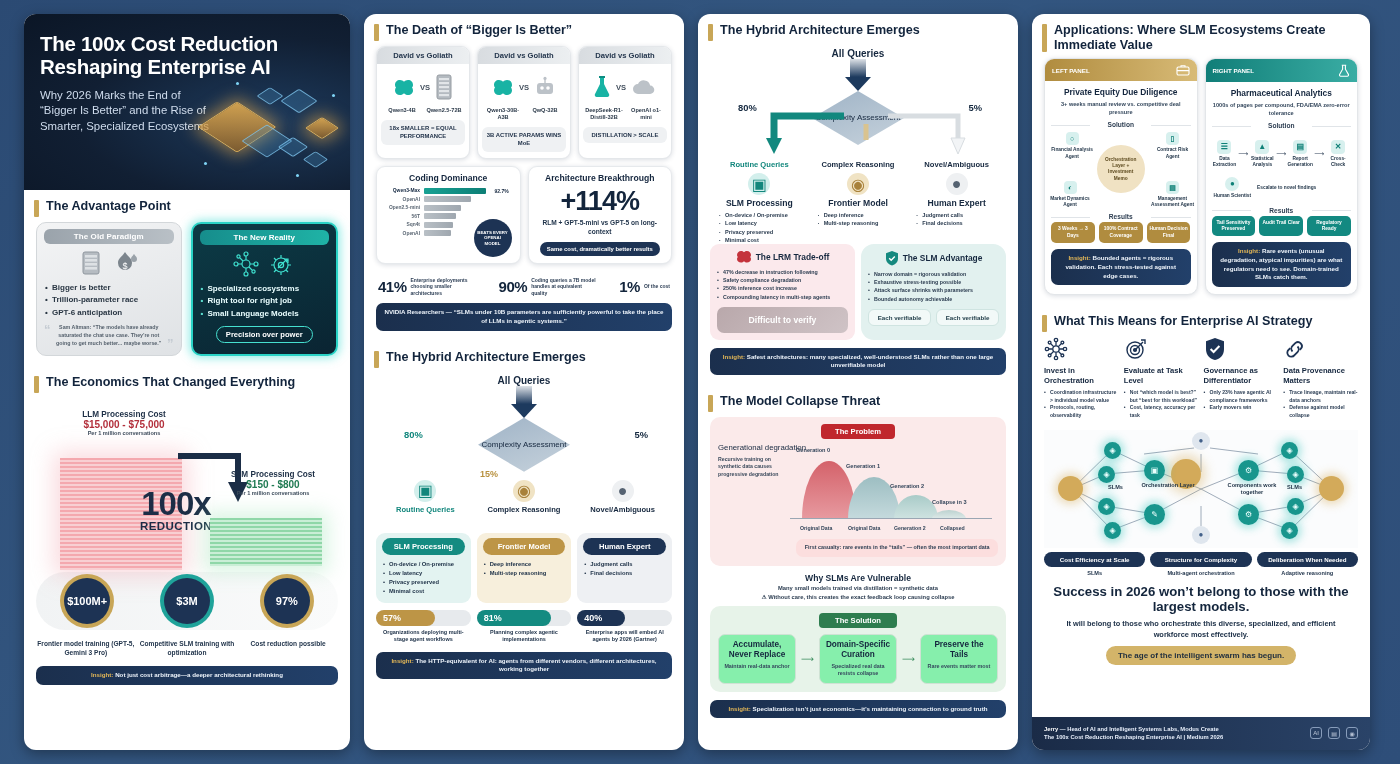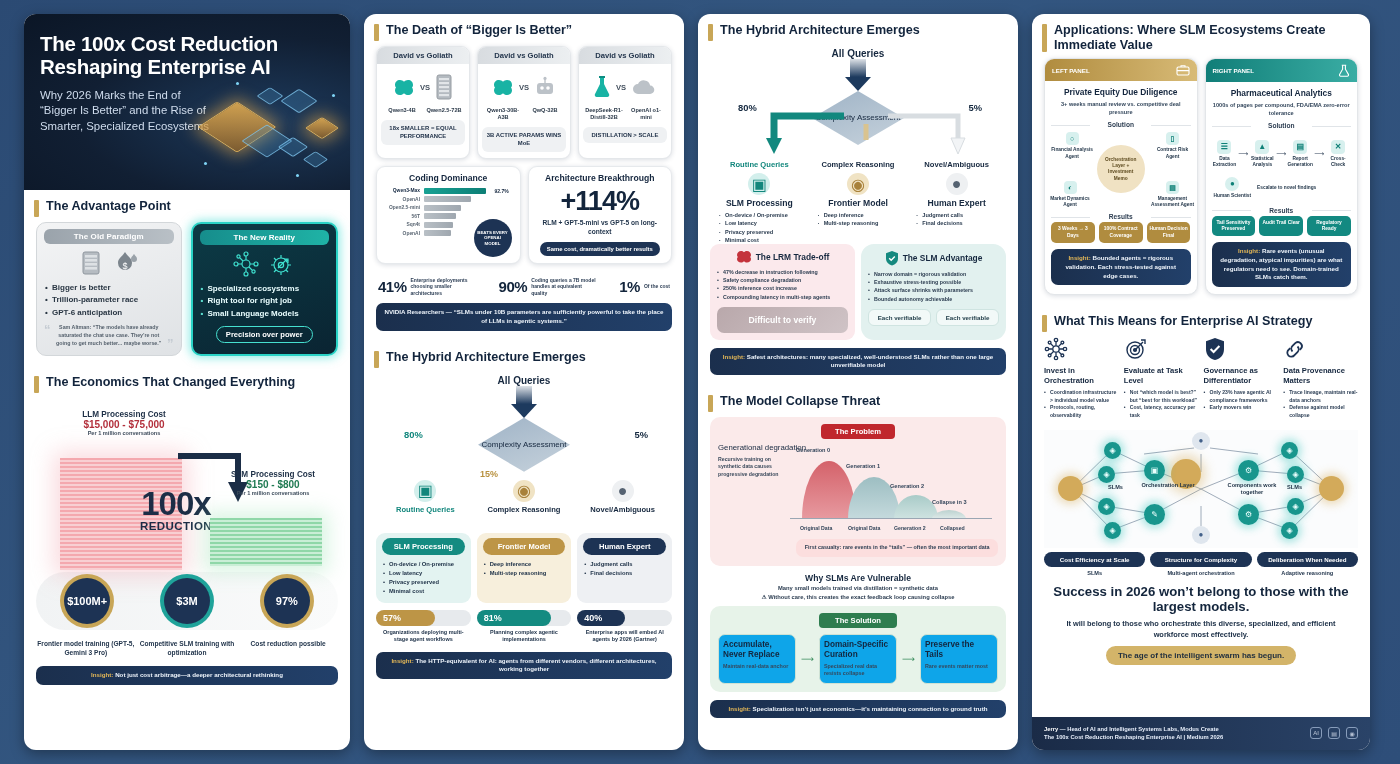--- a/index.html
+++ b/index.html
@@ -219,21 +219,21 @@
   .casualty { background:#fcdede; border-radius:7px; font-size:5.4px; font-weight:bold; color:#2d3e52;
               padding:5px 7px; text-align:center; line-height:1.45; width:72%; margin:4px 0 0 auto;}
   .vuln { text-align:center; margin-top:7px;}
   .vuln .v1 { font-size:8.6px; font-weight:bold; color:#16283f;}
   .vuln .v2 { font-size:5.8px; font-weight:bold; color:#2c3d51; margin-top:2px;}
   .vuln .v3 { font-size:5.8px; font-weight:bold; color:#2c3d51; margin-top:3px;}
   .soln { background:#e7f3e9; border-radius:10px; padding:7px 8px 8px; margin-top:6px;}
   .soln .ribbon2 { background:#2e7d4f; color:#fff; font-size:7.6px; font-weight:bold; text-align:center;
                    border-radius:4px; padding:3px 16px; width:fit-content; margin:0 auto 6px;}
   .s3 { display:flex; gap:5px; align-items:stretch;}
-  .sbox { flex:1; background:#0ea5e9; border:1px solid #cfe2d4; border-radius:7px; padding:5px 4px;}
+  .sbox { flex:1; background:#86efac; border:1px solid #cfe2d4; border-radius:7px; text-align:center; padding:5px 4px;}
   .sbox .sh { font-size:8.2px; font-weight:bold; color:#14263e; line-height:1.2;}
   .sbox .sd { font-size:5.4px; font-weight:bold; color:#35485d; line-height:1.4; margin-top:3px;}
   .sarrow { align-self:center; color:#3e8f60; font-size:9px;}
 
   
   .apps { display:flex; gap:7px; }
   .app { flex:1; border-radius:10px; overflow:hidden; background:#fff; border:1px solid #e3e6e9;}
   .app .ah { color:#fff; font-size:6.2px; font-weight:bold; padding:5px 7px; display:flex; justify-content:space-between; align-items:center;}
   .app.l .ah { background:linear-gradient(90deg,#b08c3f,#d8bb77); }
   .app.r .ah { background:linear-gradient(90deg,#117e78,#3aada4); }

